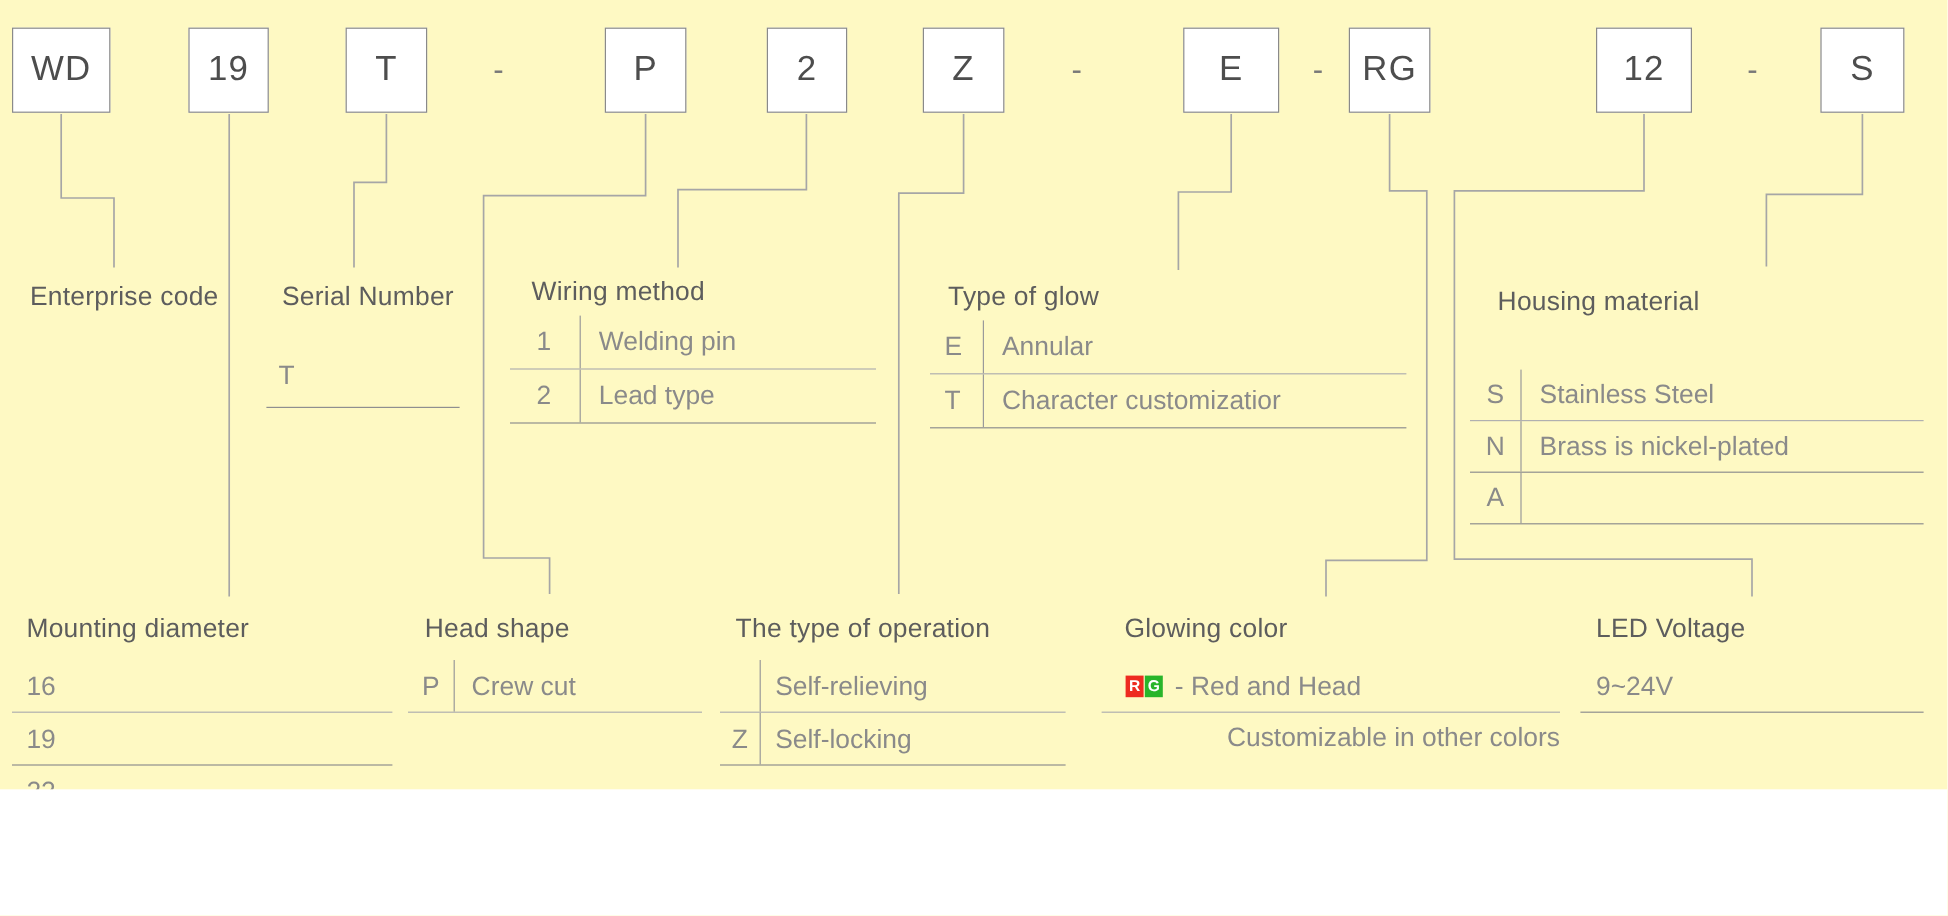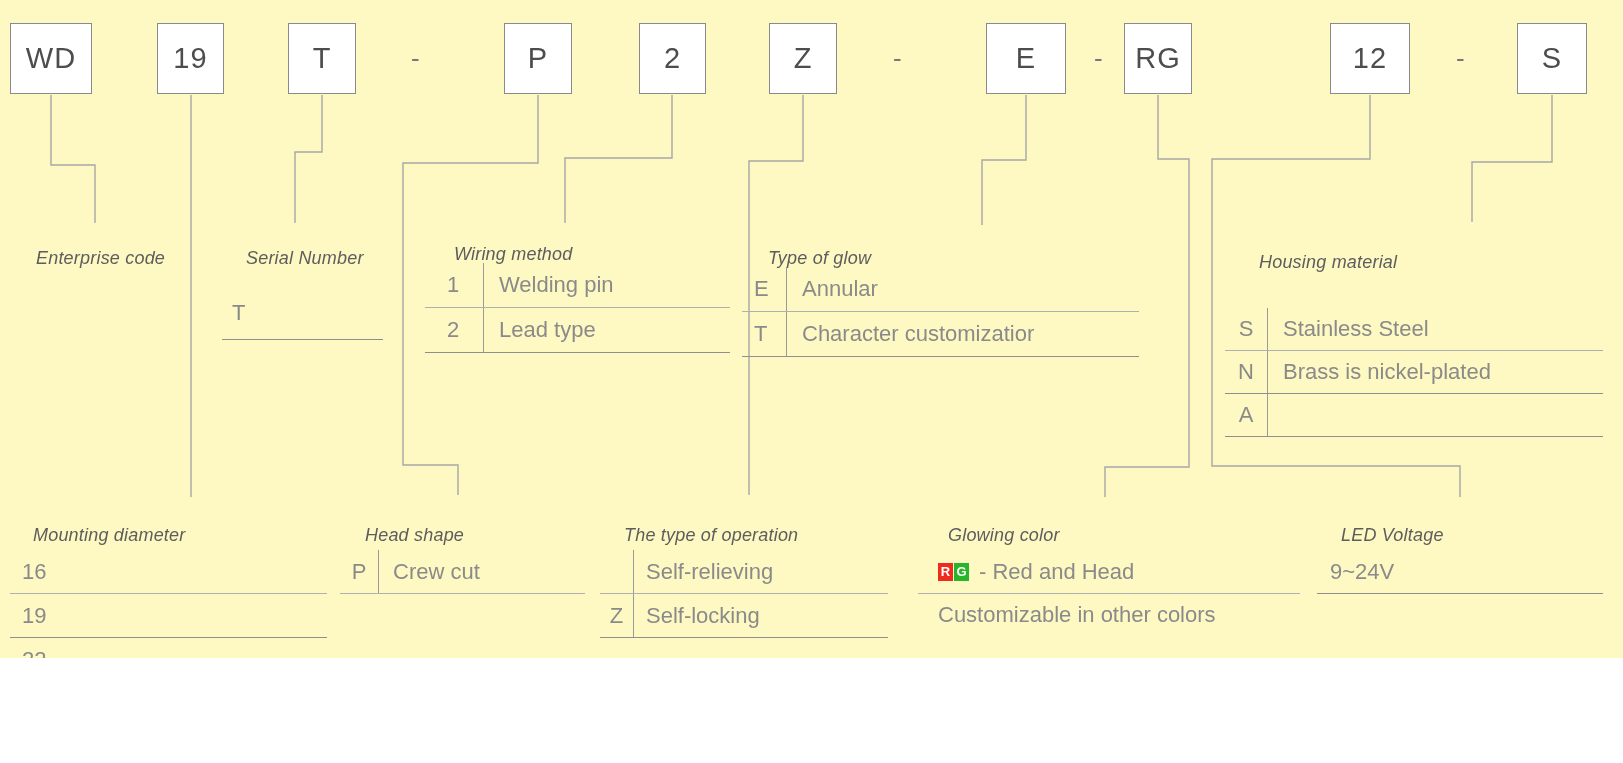--- a/index.html
+++ b/index.html
@@ -16,33 +16,33 @@
     display:flex; align-items:center; justify-content:center;
     font-size:29px; color:#4d4d4d; letter-spacing:1px;
   }
   .sep {
     position:absolute; top:23px; height:71px; display:flex; align-items:center;
     font-size:26px; color:#787878;
   }
 
   .panel { position:absolute; }
   .panel h3 {
-    margin:11px; font-size:18px; font-weight:normal; color:#5d5d5d;
-    line-height:28px; letter-spacing:.2px; white-space:nowrap;font-style:italic;
+    margin:0; font-size:22px; font-weight:normal; color:#5d5d5d;
+    line-height:28px; letter-spacing:.2px; white-space:nowrap;
   }
   .tbl { position:absolute; left:0; right:0; }
   .trow {
     display:flex; align-items:center; box-sizing:border-box;
     border-bottom:1.5px solid #b0b0b0; height:45px;
     font-size:22px; color:#8a8a8a; white-space:nowrap;
   }
   .trow.strong { border-bottom-color:#8f8f8f; }
   .trow.h43 { height:43px; }
   .trow.h44 { height:44px; }
-  .trow.h69 { height:69px; align-items:flex-start; padding-top:8px; }
+  .trow.h69 { height:69px; align-items:flex-start; padding-top:8px;justify-content:flex-end; }
   .tkey {
     display:flex; align-items:center; height:100%; box-sizing:border-box;
     border-right:1.5px solid #9a9a9a; flex:none;
   }
   .tkey.center { justify-content:center; }
   .tval { padding-left:15px; }
 
   .value-line {
     position:absolute; box-sizing:border-box;
     border-bottom:1.5px solid #8f8f8f;
@@ -106,21 +106,21 @@
         <span class="tkey" style="width:59px;padding-left:22px">1</span>
         <span class="tval">Welding pin</span>
       </div>
       <div class="trow strong">
         <span class="tkey" style="width:59px;padding-left:22px">2</span>
         <span class="tval">Lead type</span>
       </div>
     </div>
   </section>
 
-  <section class="panel" style="left:742px;top:233px;width:397px">
+  <section class="panel" style="left:775px;top:233px;width:397px">
     <h3 style="padding-left:15px">Type of glow</h3>
     <div class="tbl" style="top:34px">
       <div class="trow">
         <span class="tkey" style="width:45px;padding-left:12px">E</span>
         <span class="tval">Annular</span>
       </div>
       <div class="trow strong">
         <span class="tkey" style="width:45px;padding-left:12px">T</span>
         <span class="tval">Character customizatior</span>
       </div>

